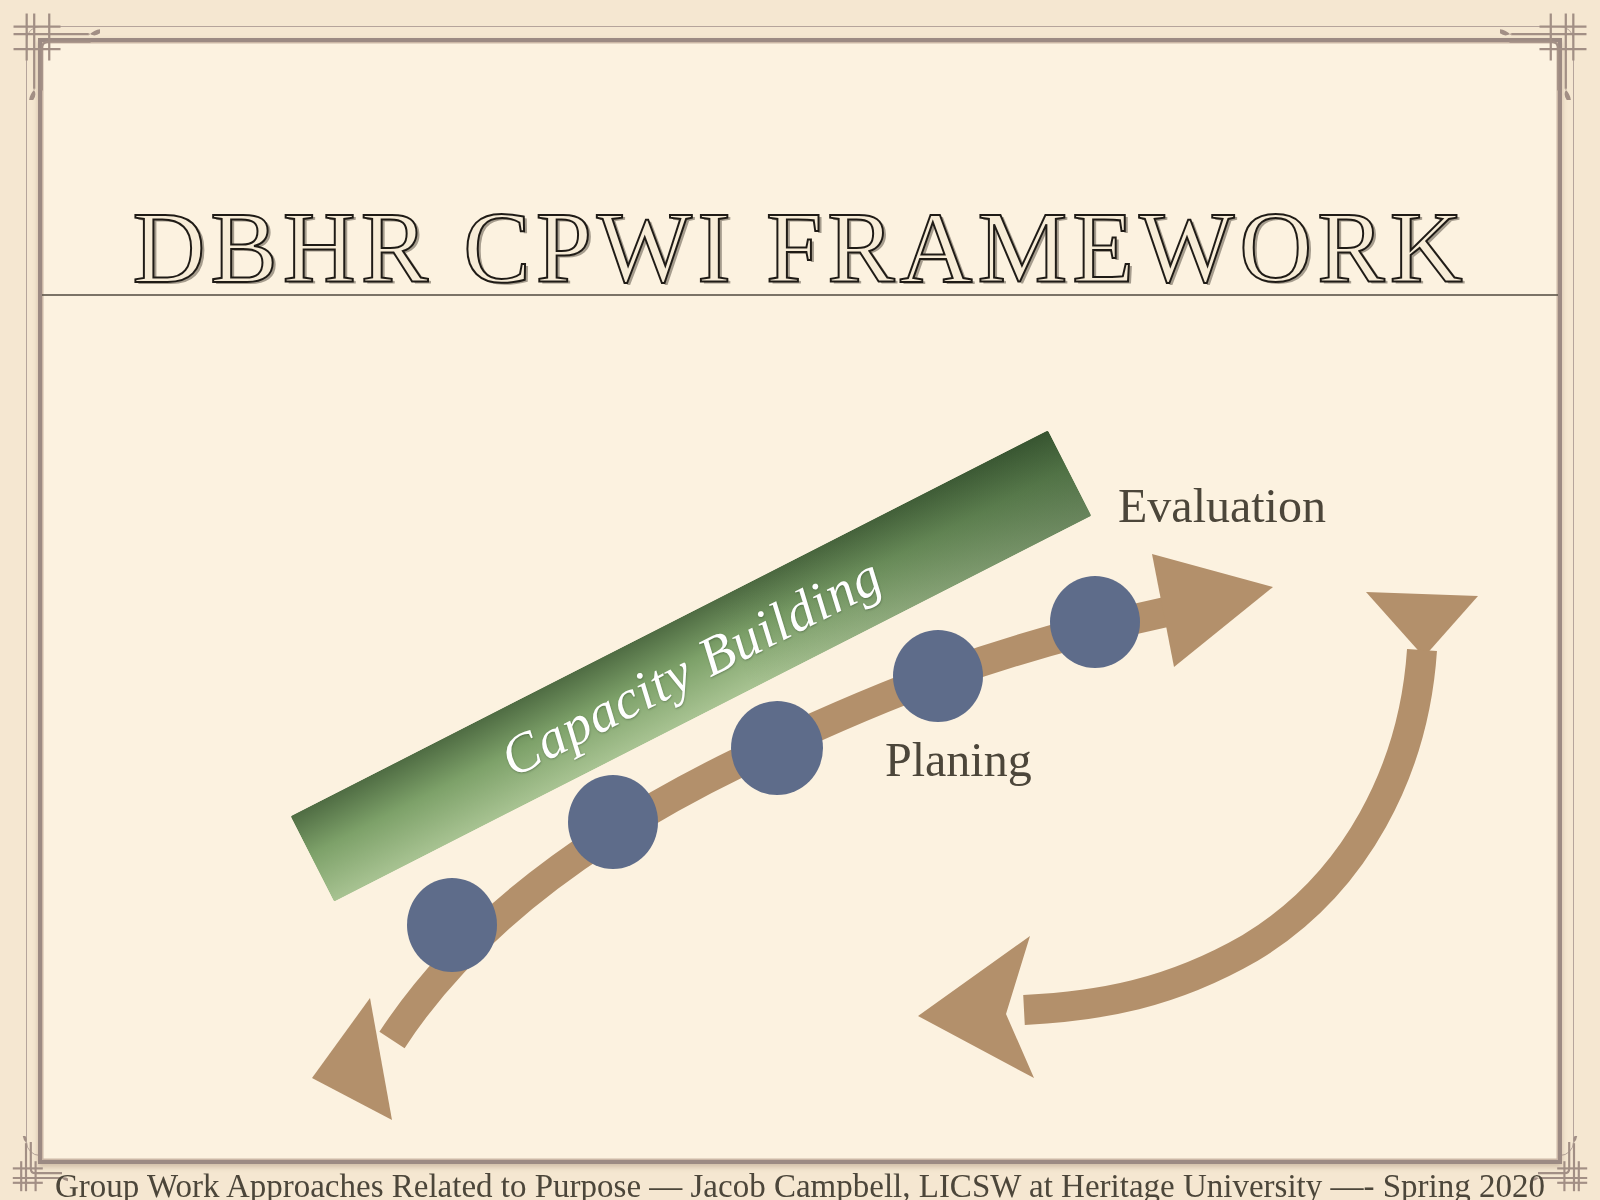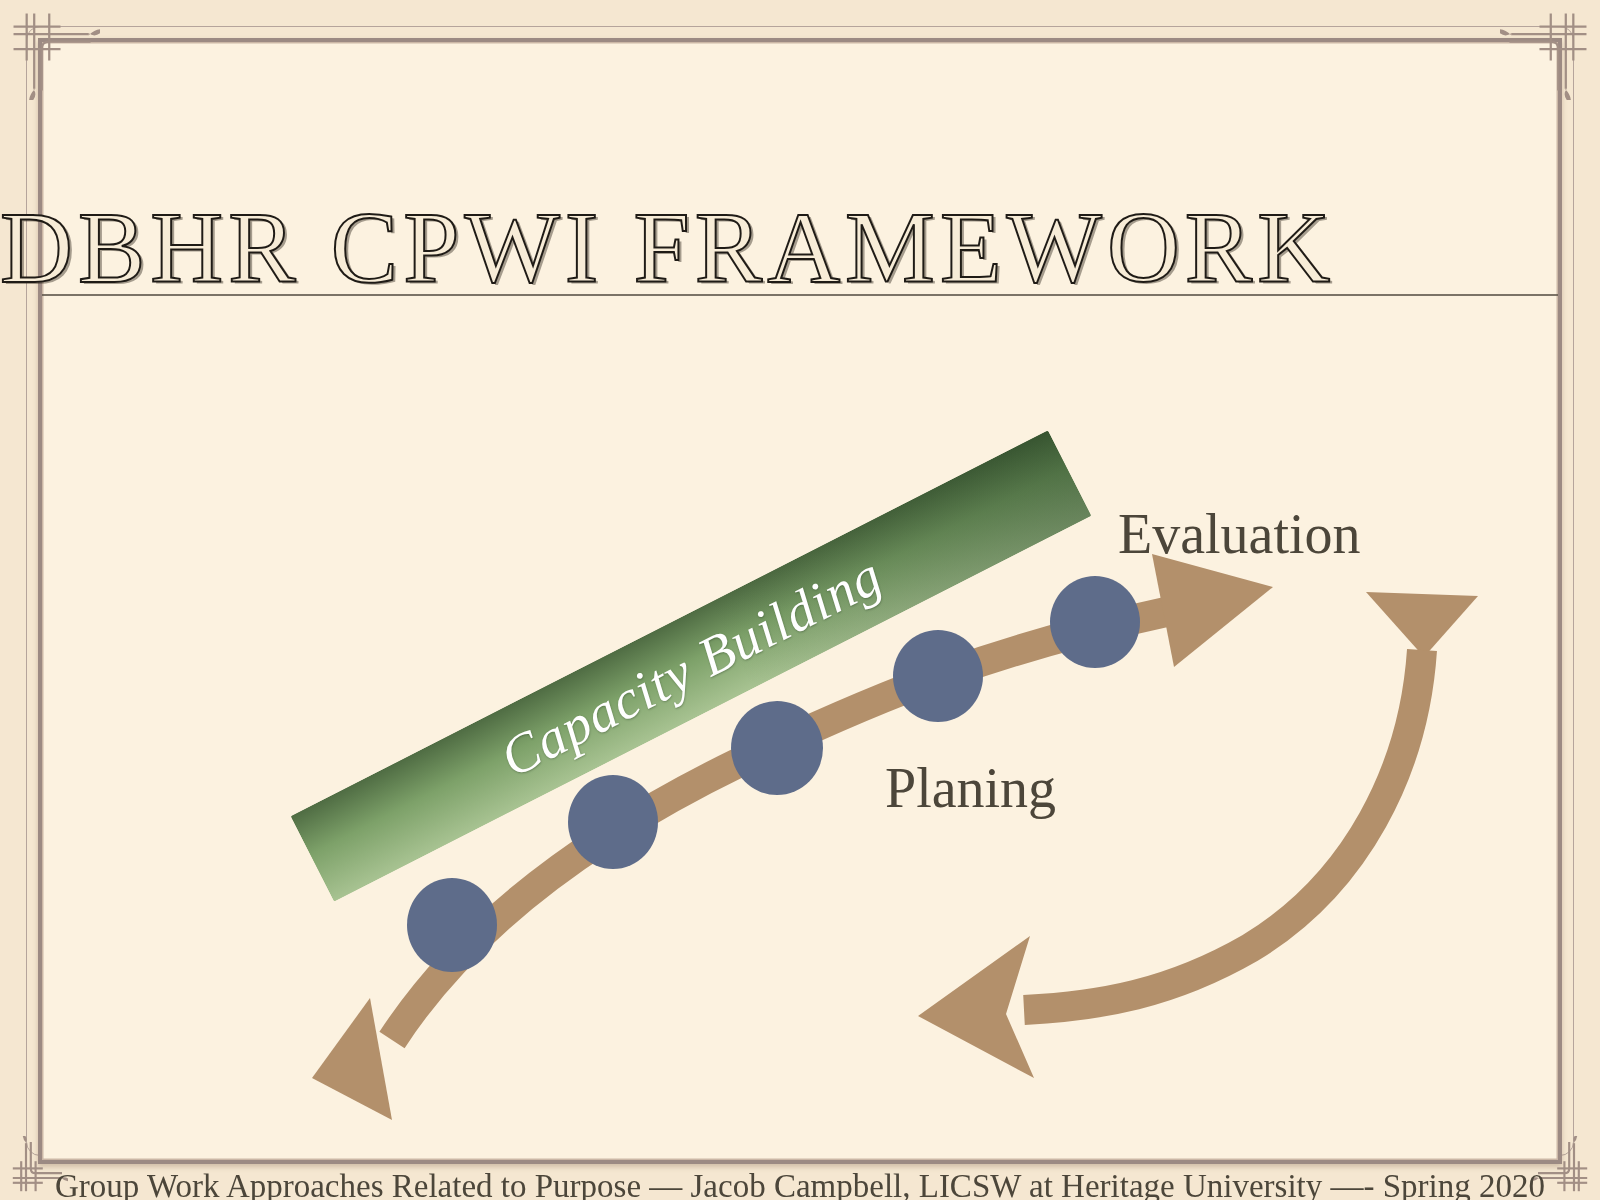--- a/index.html
+++ b/index.html
@@ -23,21 +23,21 @@
     left:38px; top:38px; right:38px; bottom:36px;
     border:4px solid var(--frame,#9c8a83);
     background:var(--panel,#fcf2e0);
     box-shadow:0 3px 5px rgba(120,85,60,.28), inset 0 0 0 1.5px #cbb7a6;
   }
   .ornament{position:absolute;}
   
   .title{
     position:absolute;
     left:0; top:122px; width:100%;
-    text-align:left;
+    text-align:center;
     font-size:101px;
     letter-spacing:5px;
     font-weight:normal;
     color:#2a241d;
     -webkit-text-fill-color:#f7ecd7;
     -webkit-text-stroke:2px #1f1b16;
     text-shadow:3px 2px 0 rgba(60,50,40,.45);
     white-space:nowrap;
   }
   .divider{
@@ -61,25 +61,24 @@
     font-style:italic;
     font-size:55px;
     letter-spacing:1px;
     color:var(--bar_text,#ffffff);
     white-space:nowrap;
     text-shadow:0 1px 2px rgba(30,50,25,.35);
   }
   .diagram-svg{position:absolute;left:0;top:0;width:1600px;height:1200px;}
   .stage-label{
     position:absolute;
-    font-size:56px;
+    font-size:48px;
     line-height:1;
     color:var(--label_text,#4c463a);
     white-space:nowrap;
-    margin-top:24px;
   }
   .lbl-getting-started{left:498px; top:924px;}
   .lbl-assessment{left:650px; top:806px;}
   .lbl-planing{left:885px; top:736px;text-align:right;}
   .lbl-implementation{left:966px; top:682px;}
   .lbl-evaluation{left:1118px; top:482px;}
   .footer{
     position:absolute;
     left:0; top:1168px; width:100%;
     text-align:center;

